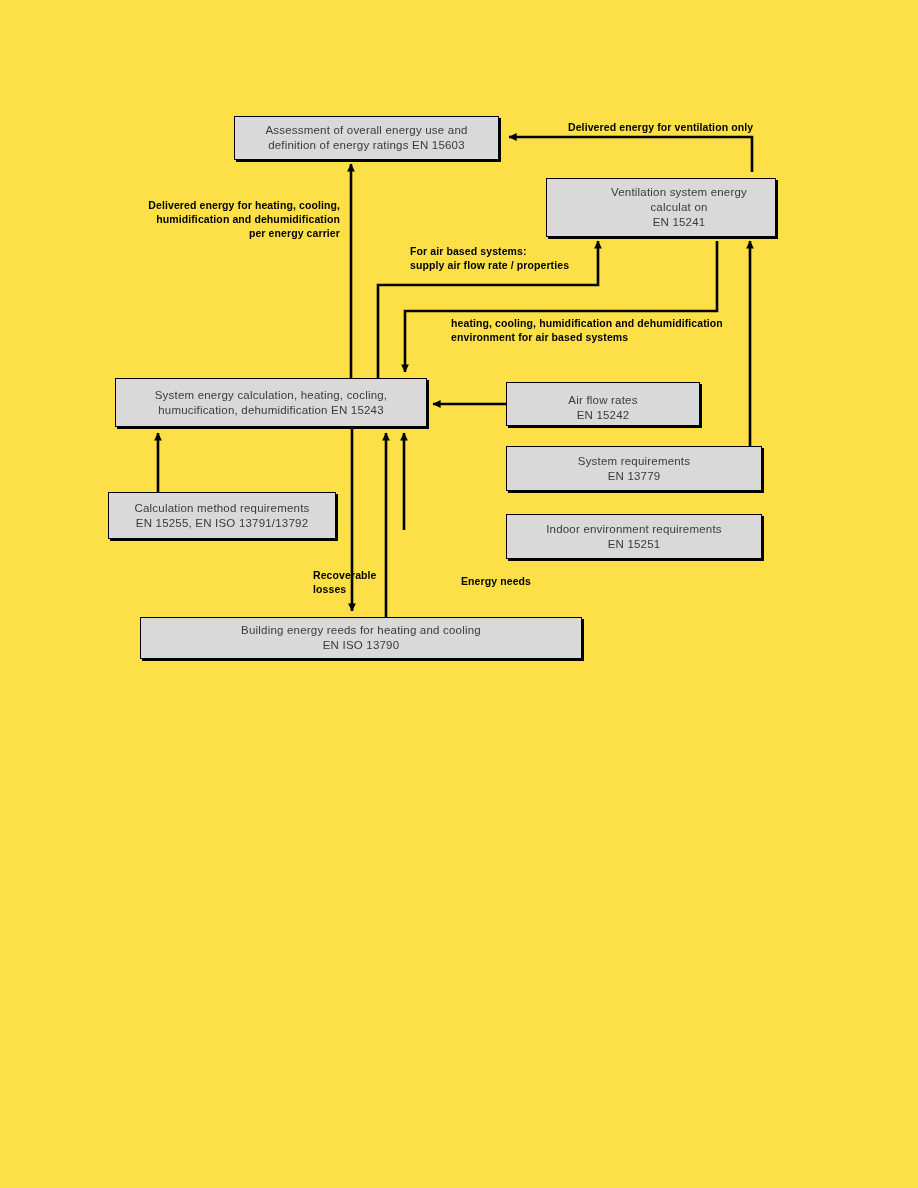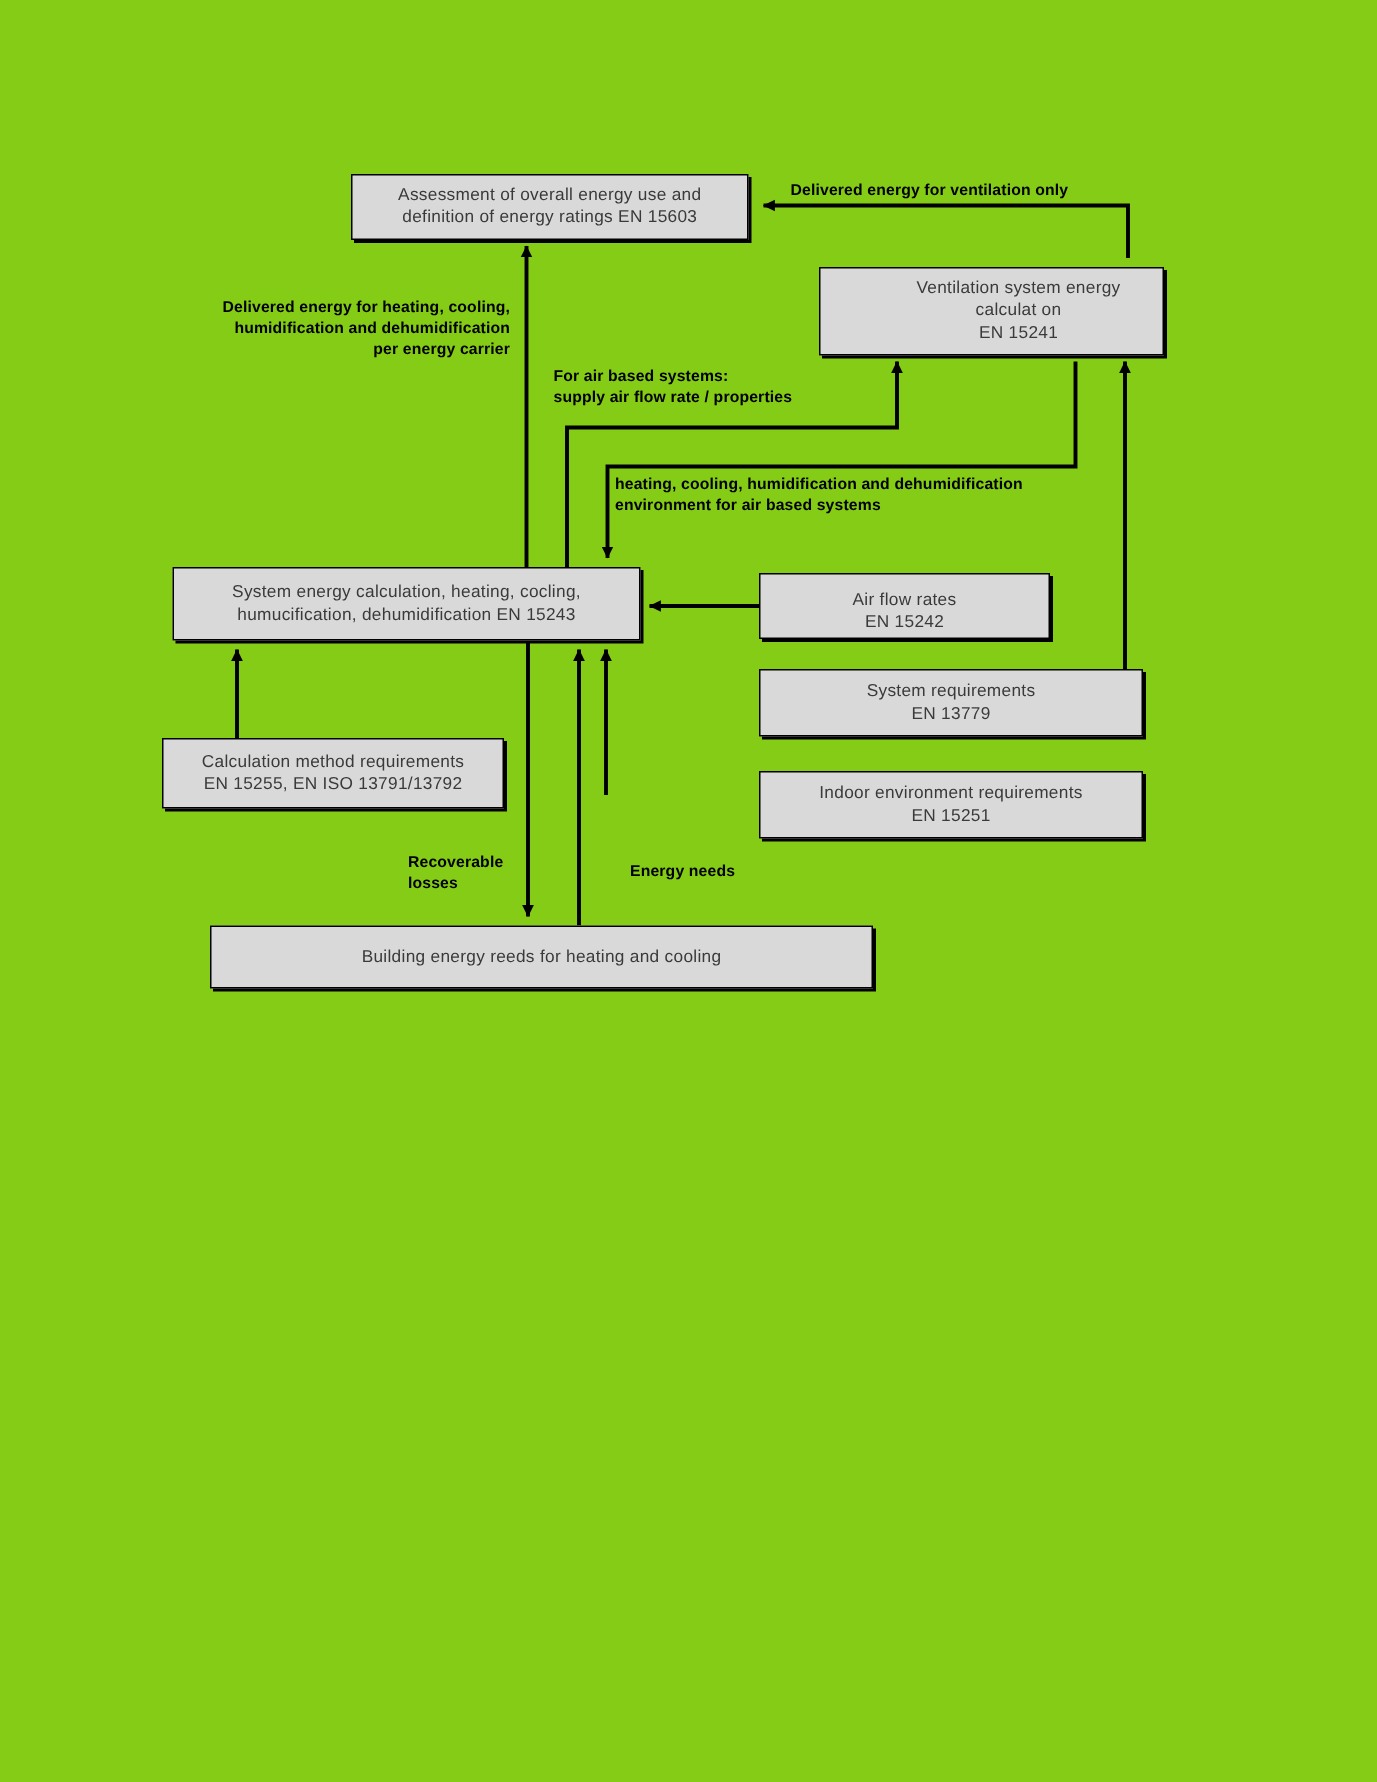--- a/index.html
+++ b/index.html
@@ -7,21 +7,21 @@
     padding: 0;
     background: #ffffff;
   }
   body {
     font-family: "Liberation Sans", sans-serif;
   }
   #page {
     position: relative;
     width: 918px;
     height: 1188px;
-    background: #84cc16;
+    background: #fde047;
     overflow: hidden;
   }
   .node {
     position: absolute;
     box-sizing: border-box;
     background: #d9d9d9;
     border: 1px solid #000000;
     box-shadow: 2px 2px 0 0 #000000;
     display: flex;
     align-items: center;
@@ -42,21 +42,21 @@
     position: absolute;
     color: #000000;
     font-size: 10.5px;
     font-weight: bold;
     line-height: 14px;
     letter-spacing: 0.1px;
     white-space: nowrap;
   }
   .edge-label.right { text-align: right; }
   .edge-label.left { text-align: left; }
-  .edge-label .ln { display: block; }
+  .edge-label .ln { display: block; margin-left: 41px; }
 
   svg.wires {
     position: absolute;
     left: 0;
     top: 0;
     width: 918px;
     height: 1188px;
     pointer-events: none;
   }
 </style>
@@ -139,20 +139,21 @@
   <div class="node" style="left:108px; top:492px; width:228px; height:47px;">
     <span class="lines">
       <span class="ln">Calculation method requirements</span>
       <span class="ln">EN 15255, EN ISO 13791/13792</span>
     </span>
   </div>
 
   <div class="node" style="left:140px; top:617px; width:442px; height:42px;">
     <span class="lines">
       <span class="ln">Building energy reeds for heating and cooling</span>
+      <span class="ln">EN ISO 13790</span>
     </span>
   </div>
 
   <div class="edge-label left" style="left:527px; top:120px;">
     <span class="ln">Delivered energy for ventilation only</span>
   </div>
 
   <div class="edge-label left" style="left:369px; top:244px;">
     <span class="ln">For air based systems:</span>
     <span class="ln">supply air flow rate / properties</span>

